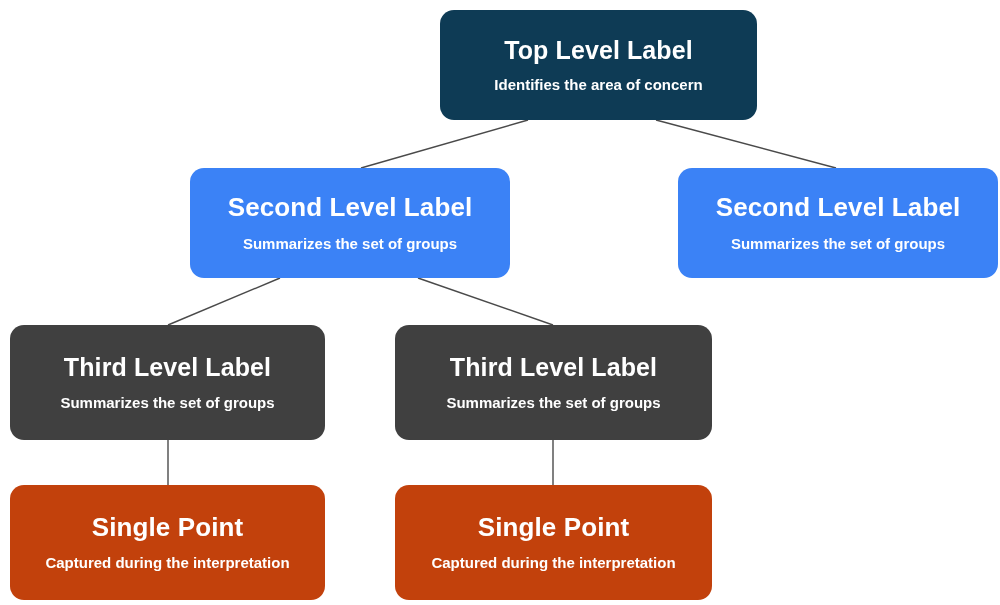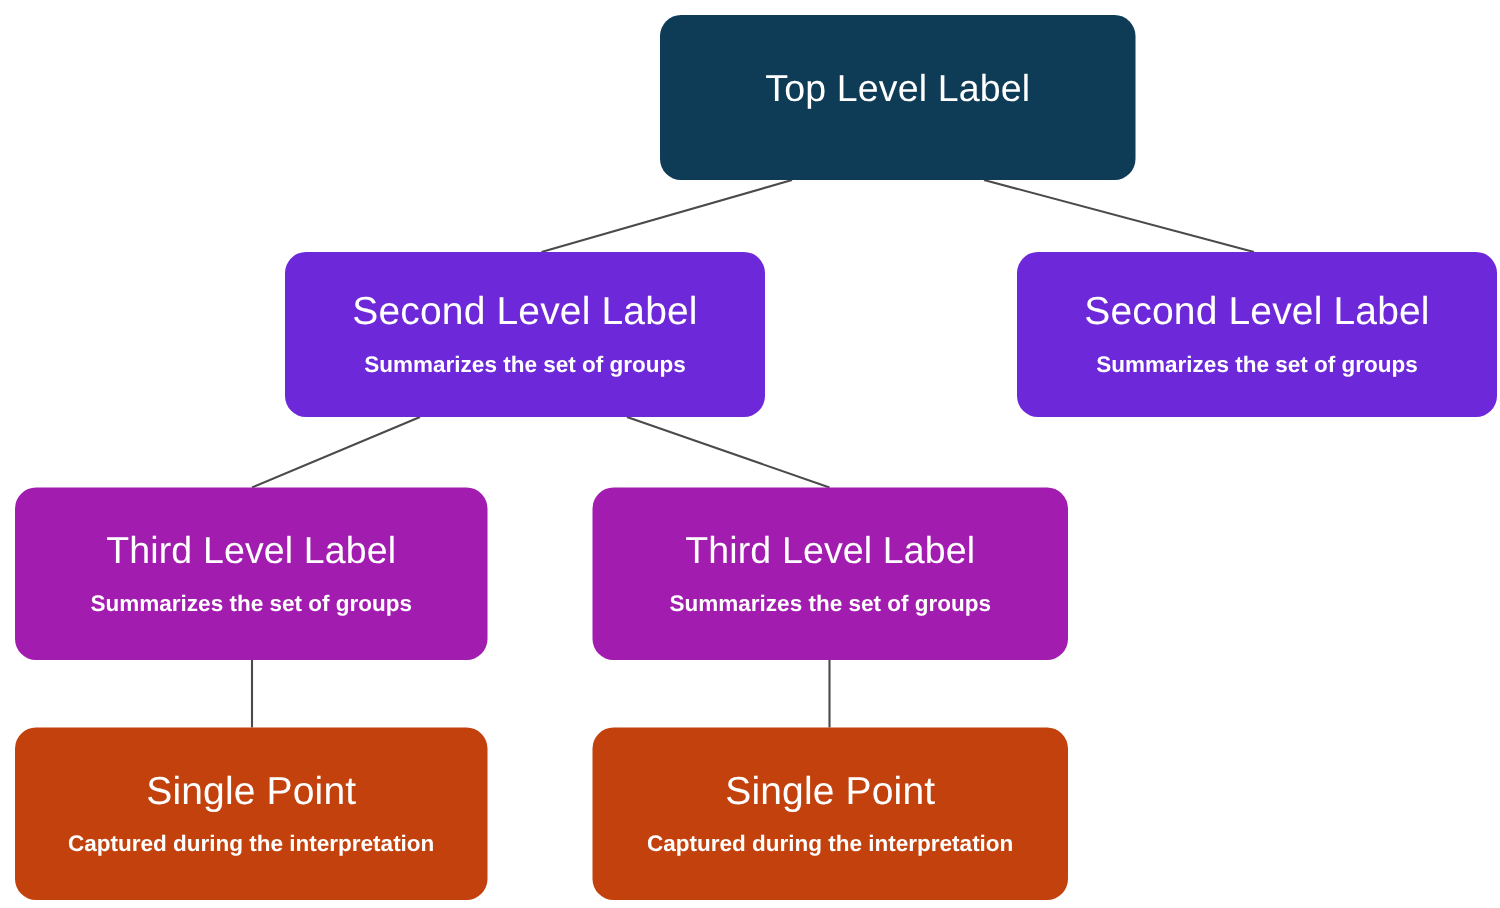--- a/index.html
+++ b/index.html
@@ -34,21 +34,21 @@
     display: flex;
     flex-direction: column;
     align-items: center;
     justify-content: center;
     color: #ffffff;
     text-align: center;
     padding: 4px 12px;
     z-index: 2;
   }
   .node .title {
-    font-weight: 400;
+    font-weight: 700;
     letter-spacing: 0.1px;
     line-height: 1.15;
     white-space: nowrap;
   }
   .node .subtitle {
     font-weight: 700;
     line-height: 1.2;
     white-space: nowrap;
   }
 
@@ -59,33 +59,33 @@
   .level-top .title {
     font-size: 25px;
     margin-bottom: 11px;
   }
   .level-top .subtitle {
     font-size: 15px;
   }
 
   
   .level-second {
-    background: #6d28d9;
+    background: #3b82f6;
   }
   .level-second .title {
     font-size: 26px;
     margin-bottom: 12px;
   }
   .level-second .subtitle {
     font-size: 15px;
   }
 
   
   .level-third {
-    background: #a21caf;
+    background: #404040;
     text-align: right;
   }
   .level-third .title {
     font-size: 25px;
     margin-bottom: 12px;
   }
   .level-third .subtitle {
     font-size: 15px;
   }
 
@@ -122,20 +122,21 @@
       <line x1="656" y1="120" x2="836" y2="168"></line>
       <line x1="280" y1="278" x2="168" y2="325"></line>
       <line x1="418" y1="278" x2="553" y2="325"></line>
       <line x1="168" y1="440" x2="168" y2="485"></line>
       <line x1="553" y1="440" x2="553" y2="485"></line>
     </g>
   </svg>
 
   <div class="node level-top" id="node-top">
     <span class="title">Top Level Label</span>
+    <span class="subtitle">Identifies the area of concern</span>
   </div>
 
   <div class="node level-second" id="node-second-1">
     <span class="title">Second Level Label</span>
     <span class="subtitle">Summarizes the set of groups</span>
   </div>
 
   <div class="node level-second" id="node-second-2">
     <span class="title">Second Level Label</span>
     <span class="subtitle">Summarizes the set of groups</span>

